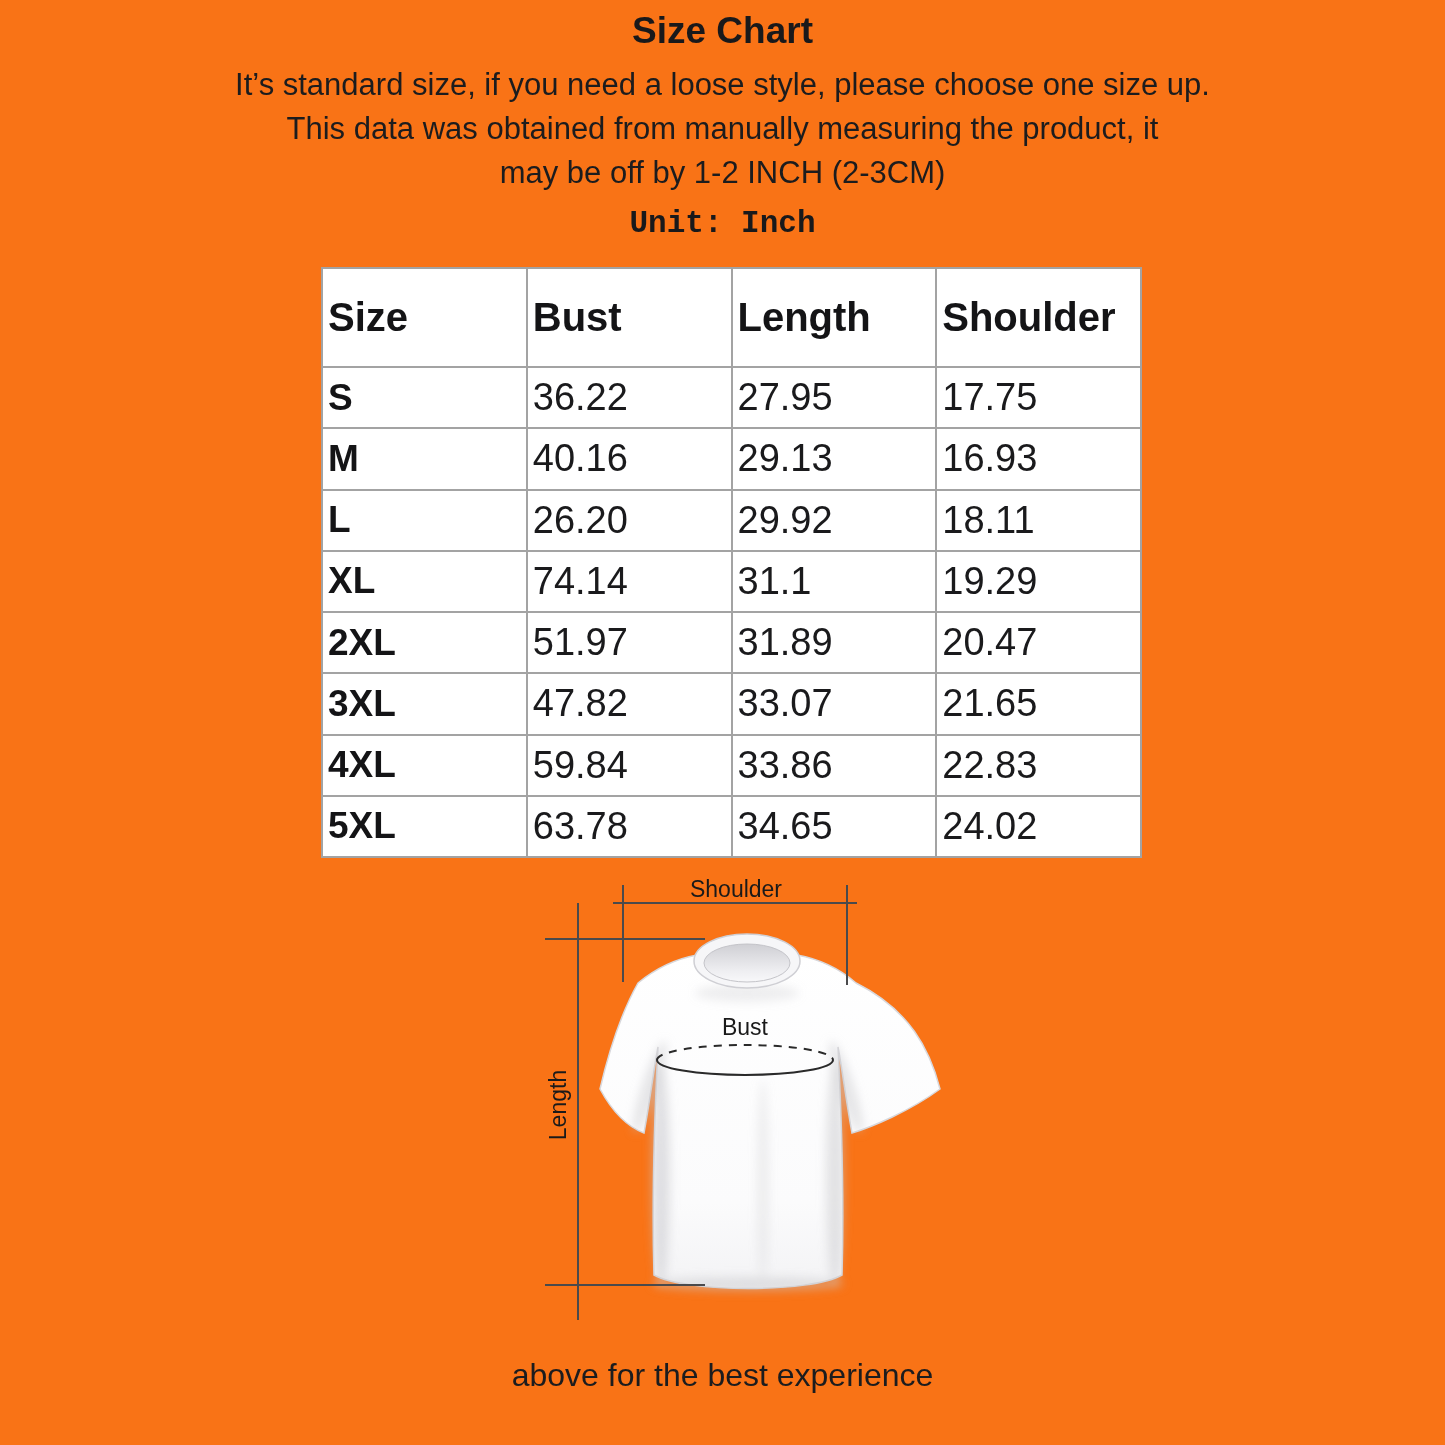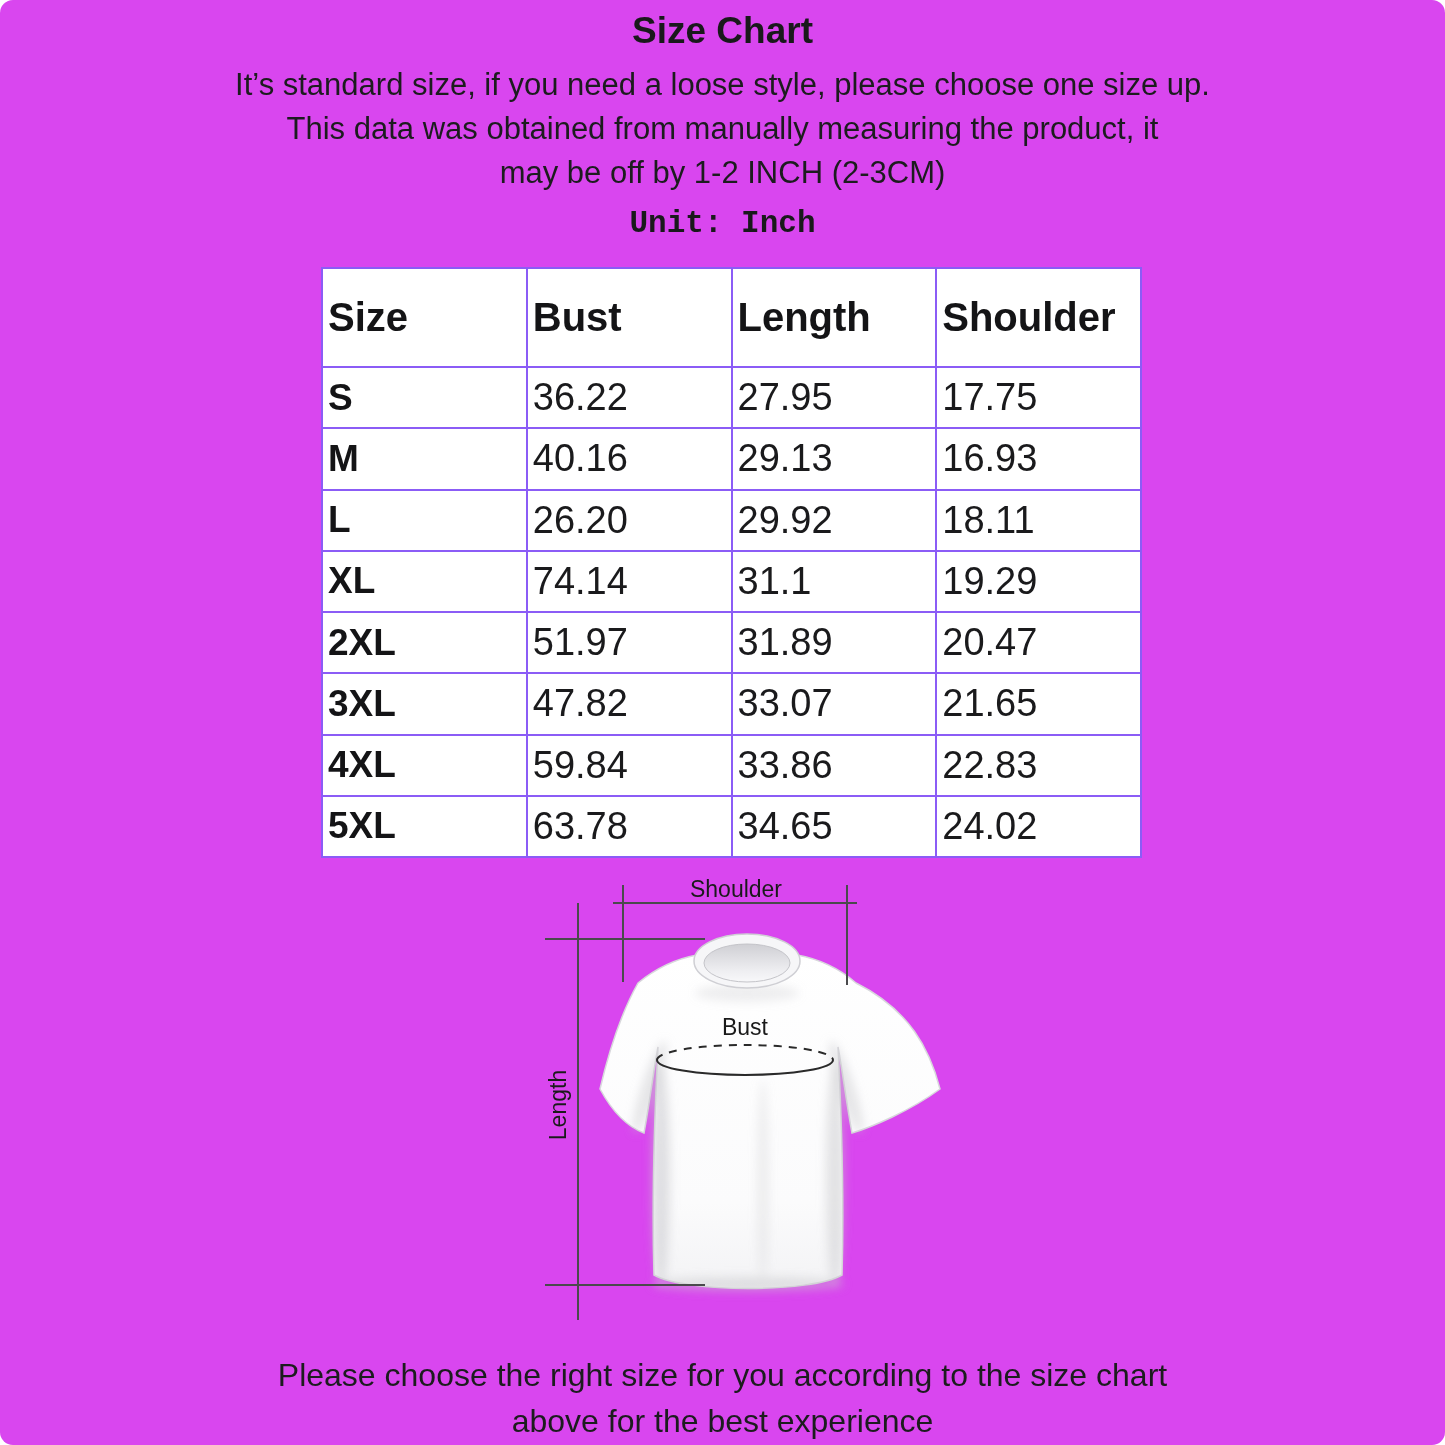--- a/index.html
+++ b/index.html
@@ -2,21 +2,21 @@
 <html><head>
 <meta charset="utf-8">
 <style>
   html,body { margin:0; padding:0; }
   body {
     width:1445px; height:1445px;
     background:#ffffff;
     font-family:"Liberation Sans", sans-serif;
     color:#161616;
   }
-  .page { position:relative; width:1445px; height:1445px; overflow:hidden; background:#d946ef;border-radius:13px; }
+  .page { position:relative; width:1445px; height:1445px; overflow:hidden; background:#f97316; }
 
   .title {
     position:absolute; top:10px; left:0; width:100%;
     text-align:center; font-size:37px; font-weight:800; color:#19191b;
   }
   .intro {
     position:absolute; top:63px; left:0; width:100%;
     text-align:center; font-size:31px; line-height:44px; color:#1c1c1e;
   }
   .unit {
@@ -28,21 +28,21 @@
     text-align:center; font-size:32px; line-height:46px; color:#1c1c1e;
   }
 
   table.size-table {
     position:absolute; left:321px; top:267px;
     width:821px; height:591px;
     border-collapse:collapse; table-layout:fixed;
     background:#ffffff;
   }
   .size-table th, .size-table td {
-    border:2px solid #8b5cf6;
+    border:2px solid #a3a3a3;
     vertical-align:middle;
     padding:0 0 0 5px;
     overflow:hidden;
     white-space:nowrap;
   }
   .size-table thead tr { height:99px; }
   .size-table tbody tr { height:61px; }
   .size-table th {
     font-size:40px; font-weight:800; text-align:left; color:#141416;
   }
@@ -195,17 +195,16 @@
     <text transform="translate(46,230) rotate(-90)" text-anchor="middle">Length</text>
 
     <g stroke="#2a2a2a" stroke-width="2" fill="none">
       <path d="M 137,185 A 88 15 0 0 1 313,185" stroke-dasharray="8 7"></path>
       <path d="M 137,185 A 88 15 0 0 0 313,185"></path>
     </g>
     <text x="225" y="160" text-anchor="middle">Bust</text>
   </svg>
 
   <div class="footer-note">
-    <div>Please choose the right size for you according to the size chart</div>
     <div>above for the best experience</div>
   </div>
 
 </div>
 
 </body></html>

